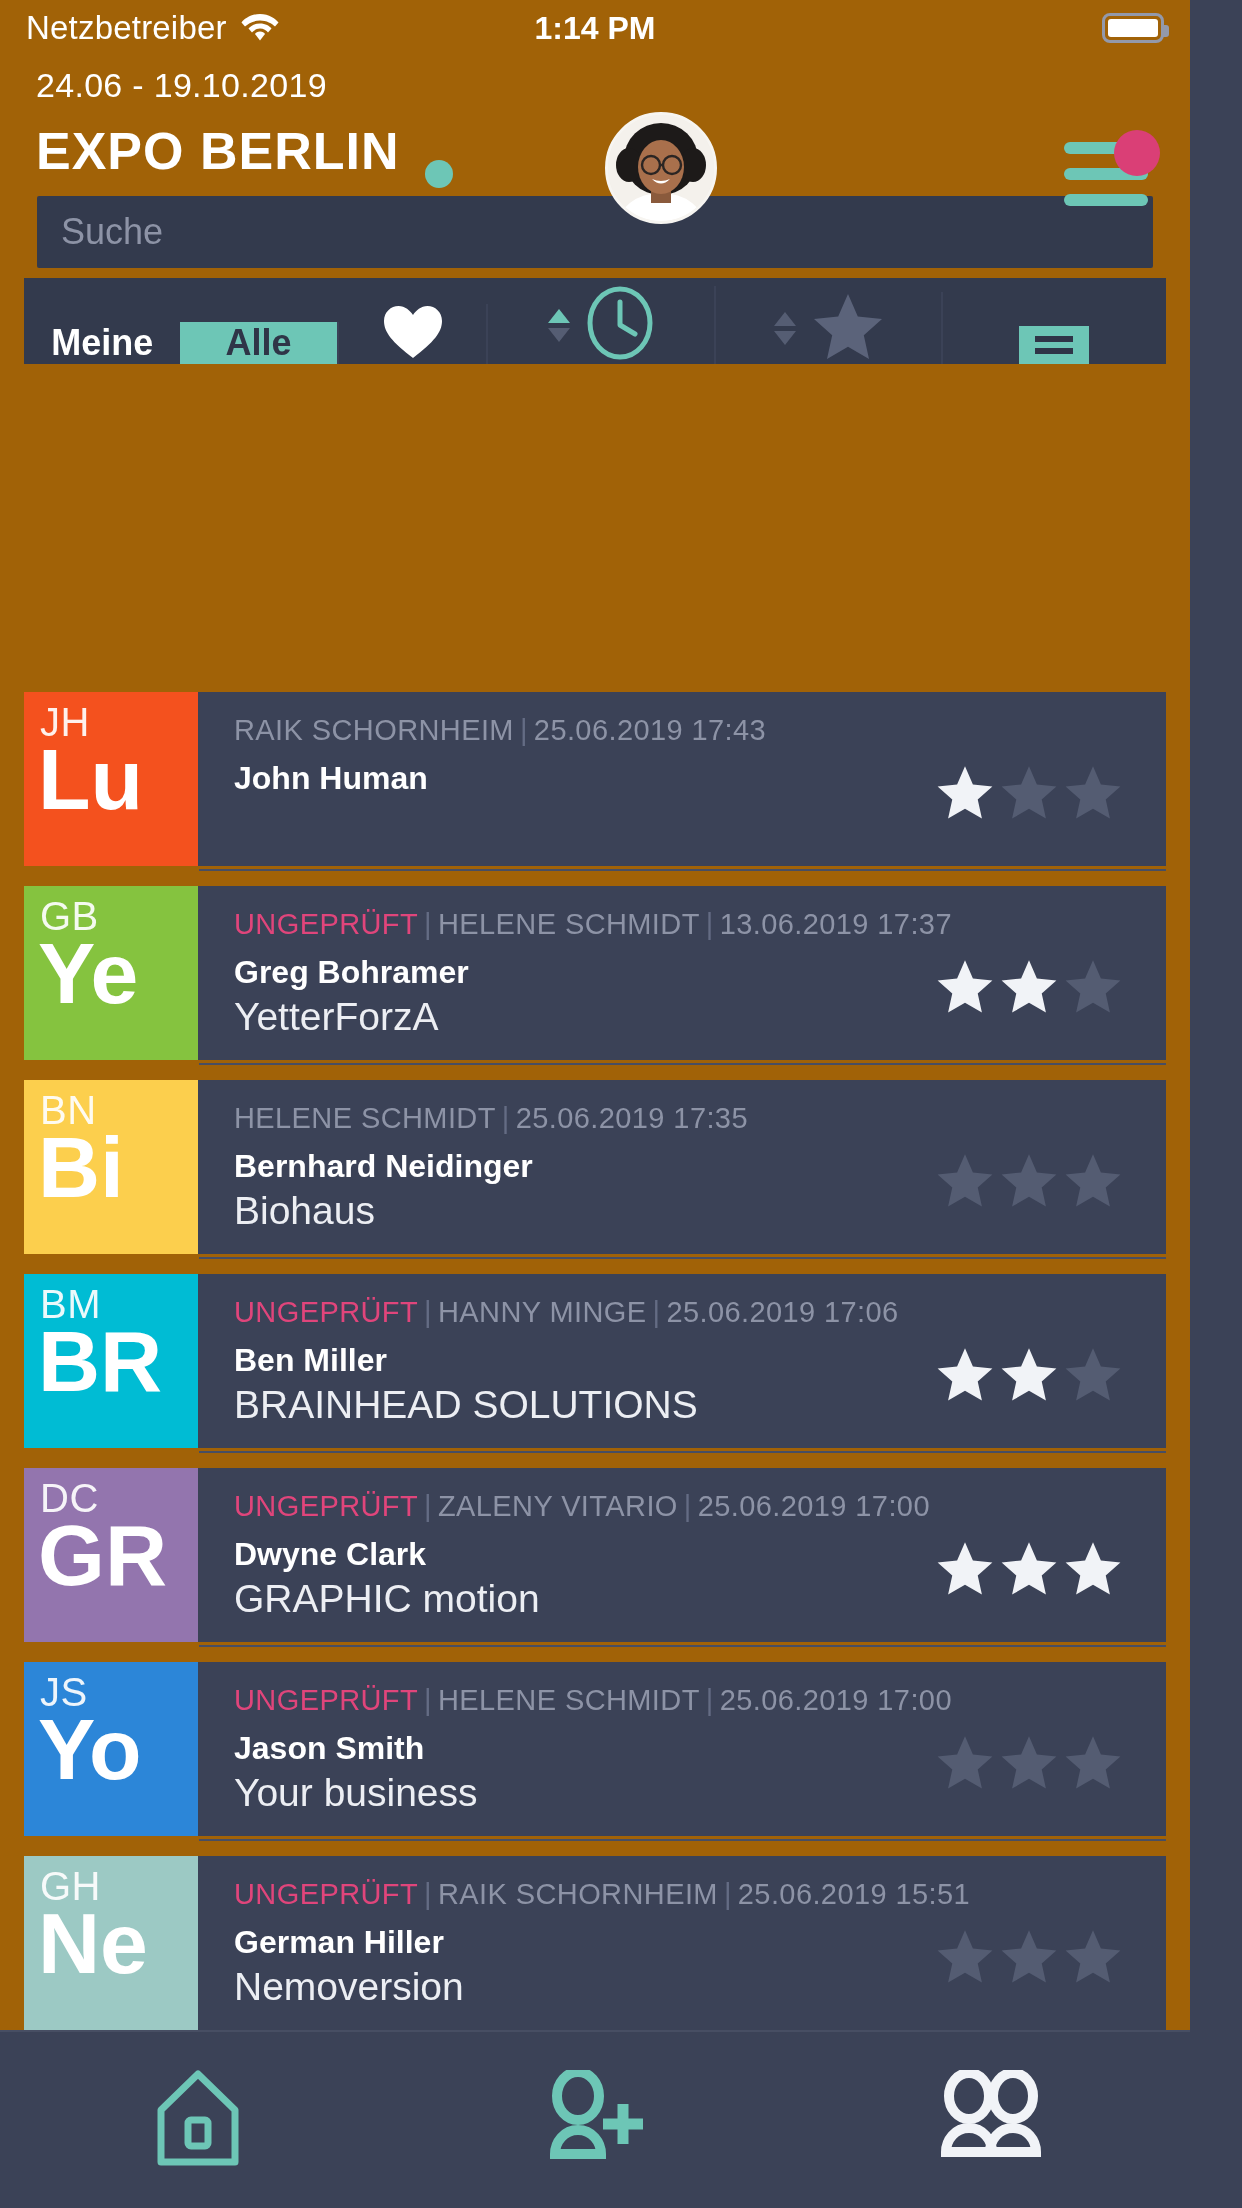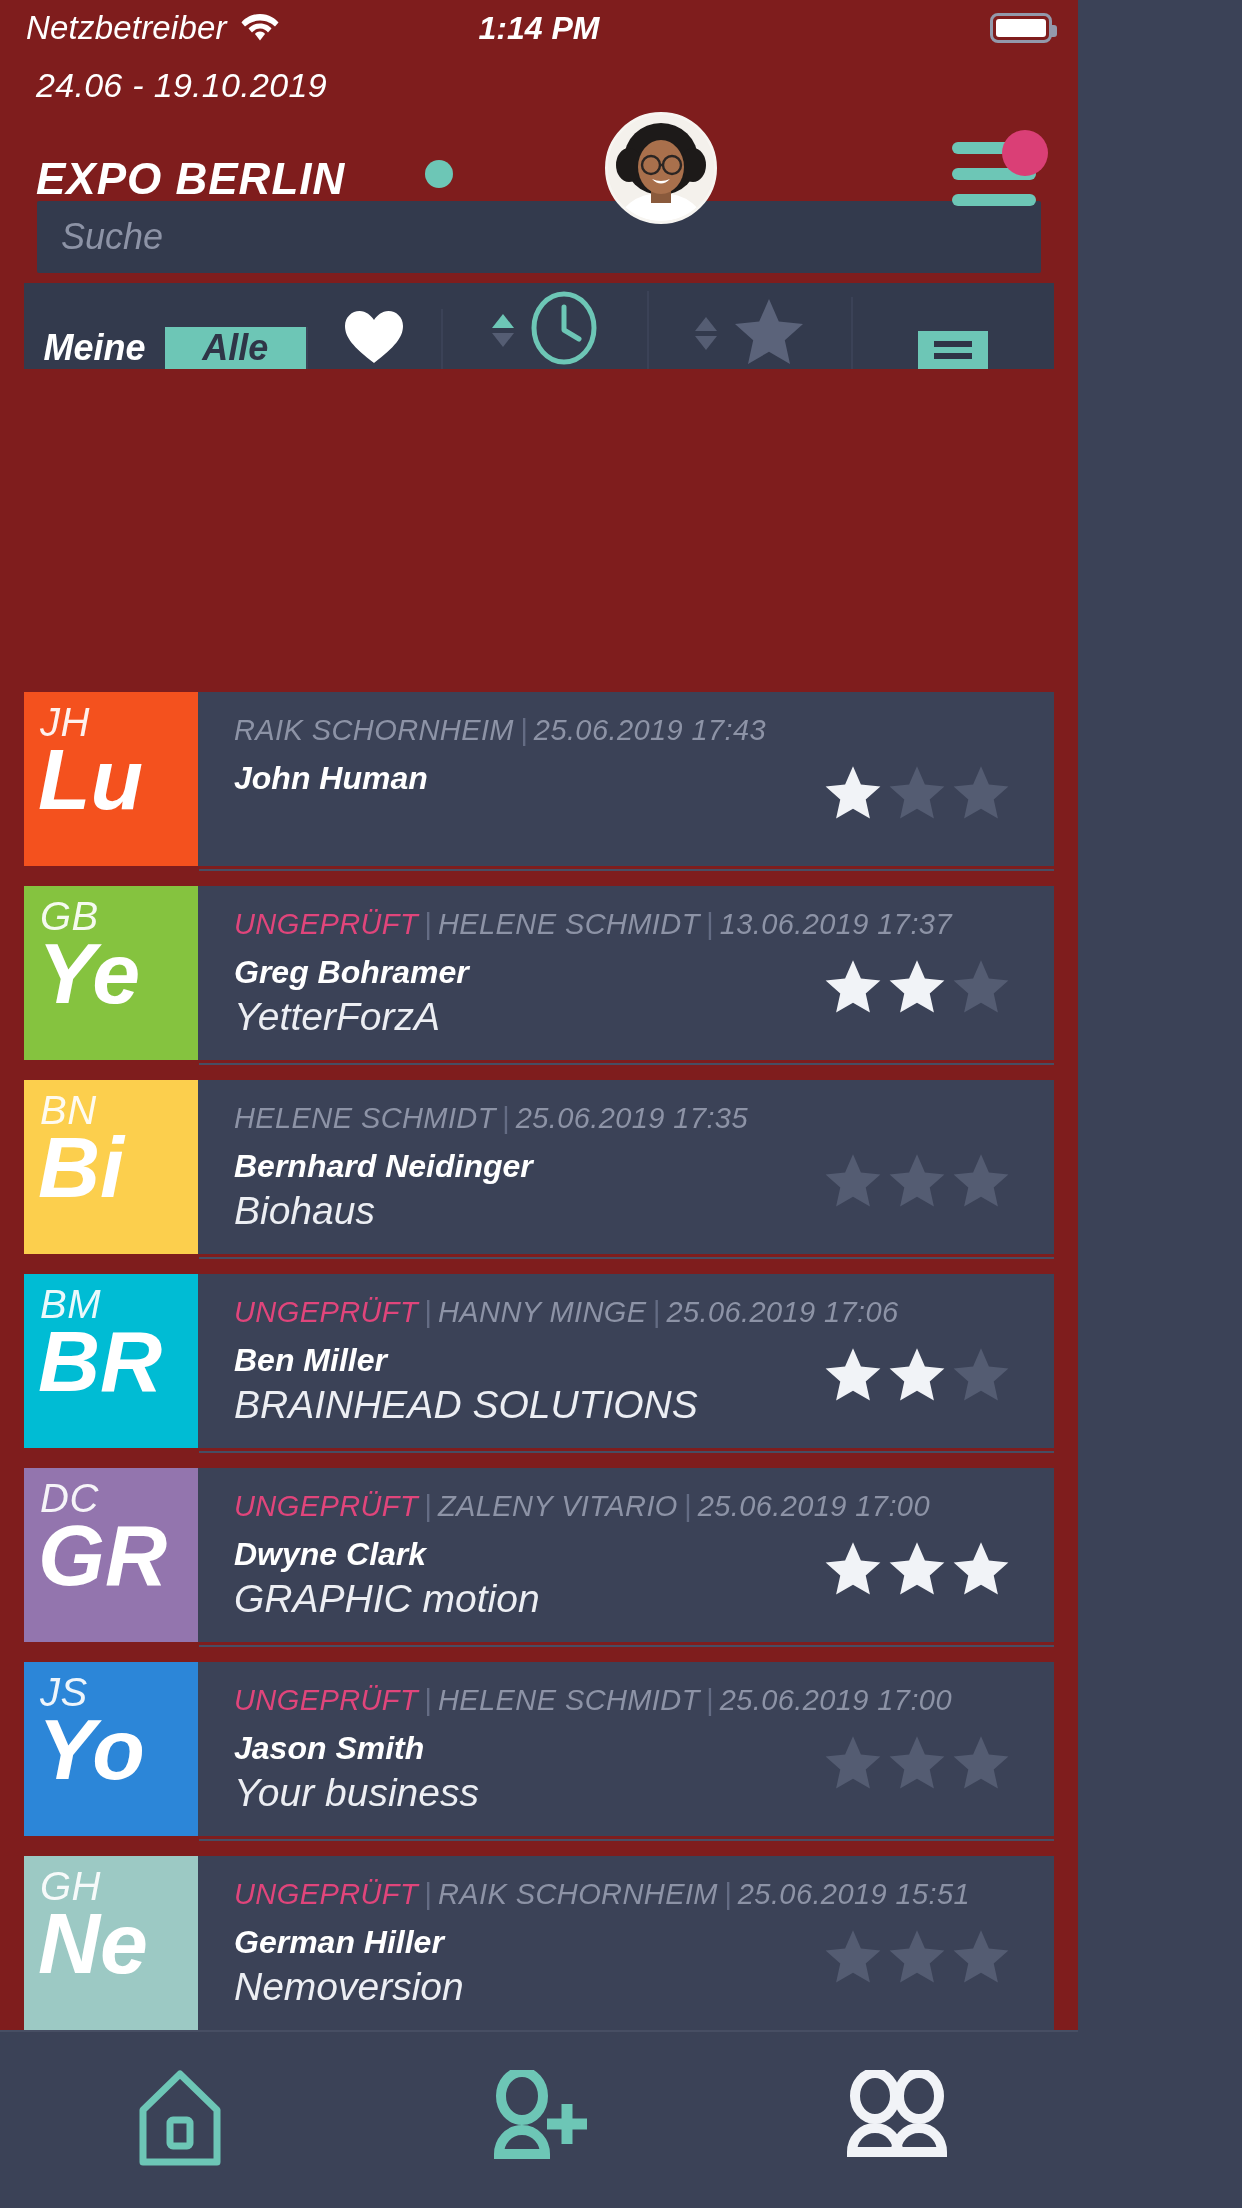--- a/index.html
+++ b/index.html
@@ -4,23 +4,23 @@
 <style>
   * { box-sizing: border-box; margin: 0; padding: 0; }
   html, body {
     width: 1242px; height: 2208px;
     background: #3b4257;
     font-family: "Liberation Sans", sans-serif;
     overflow: hidden;
   }
   #app {
     position: relative;
-    width: 1078px; height: 2208px;
-    background: #7f1d1d;
-    display: flex; flex-direction: column; font-style: italic;
+    width: 1190px; height: 2208px;
+    background: #a16207;
+    display: flex; flex-direction: column;
   }
 
   
   .statusbar {
     height: 56px; flex: 0 0 56px;
     display: flex; align-items: center;
     padding: 0 26px;
     color: #ffffff;
     position: relative;
   }
@@ -47,22 +47,22 @@
   
   .header {
     flex: 0 0 140px;
     display: flex; align-items: flex-start;
     padding: 10px 34px 0 36px;
     position: relative;
   }
   .hdr-texts { display: flex; flex-direction: column; }
   .hdr-date { color: #ffffff; font-size: 34px; margin-bottom: 20px; letter-spacing: .3px; }
   .hdr-title {
-    color: #ffffff; font-size: 44px; font-weight: bold;
-    letter-spacing: 1px; line-height: 1; margin-top: 32px;
+    color: #ffffff; font-size: 52px; font-weight: bold;
+    letter-spacing: 1px; line-height: 1;
   }
   .hdr-dot {
     position: absolute; left: 425px; top: 104px;
     width: 28px; height: 28px; border-radius: 50%;
     background: #6dc6b6;
   }
   .avatar {
     position: absolute; left: 605px; top: 56px;
     width: 112px; height: 112px; border-radius: 50%;
     background: #f2efe9; overflow: hidden;

